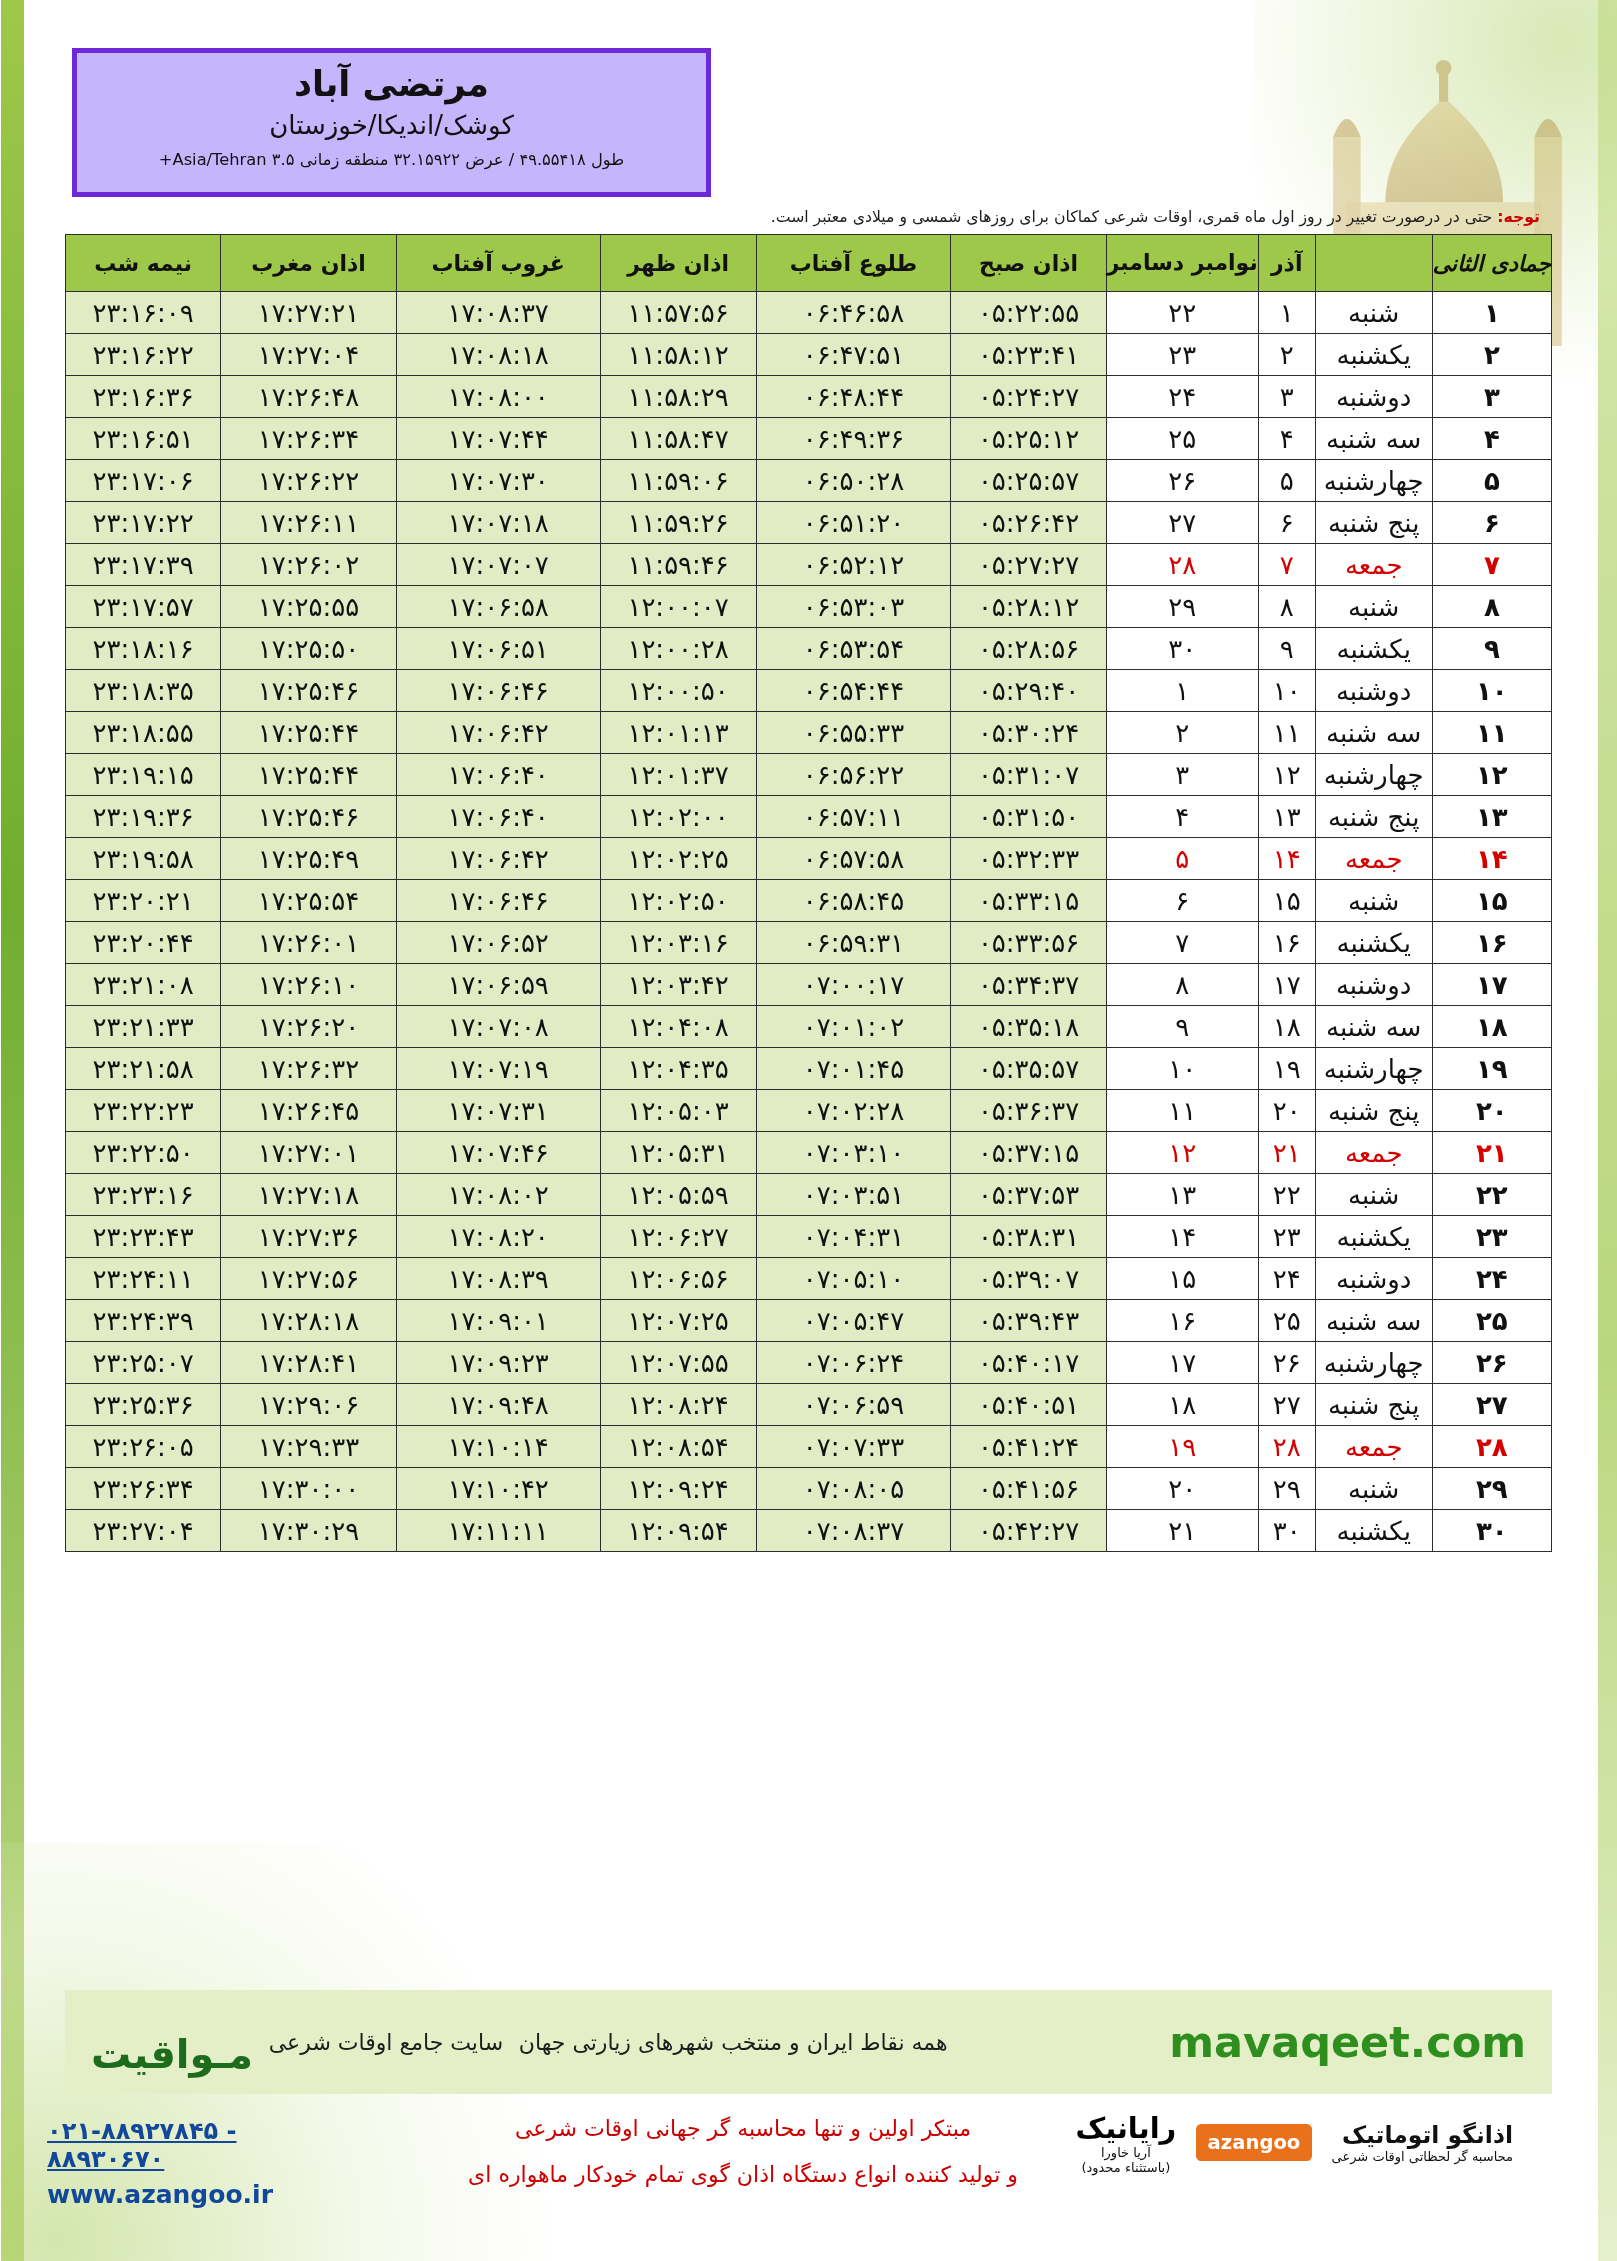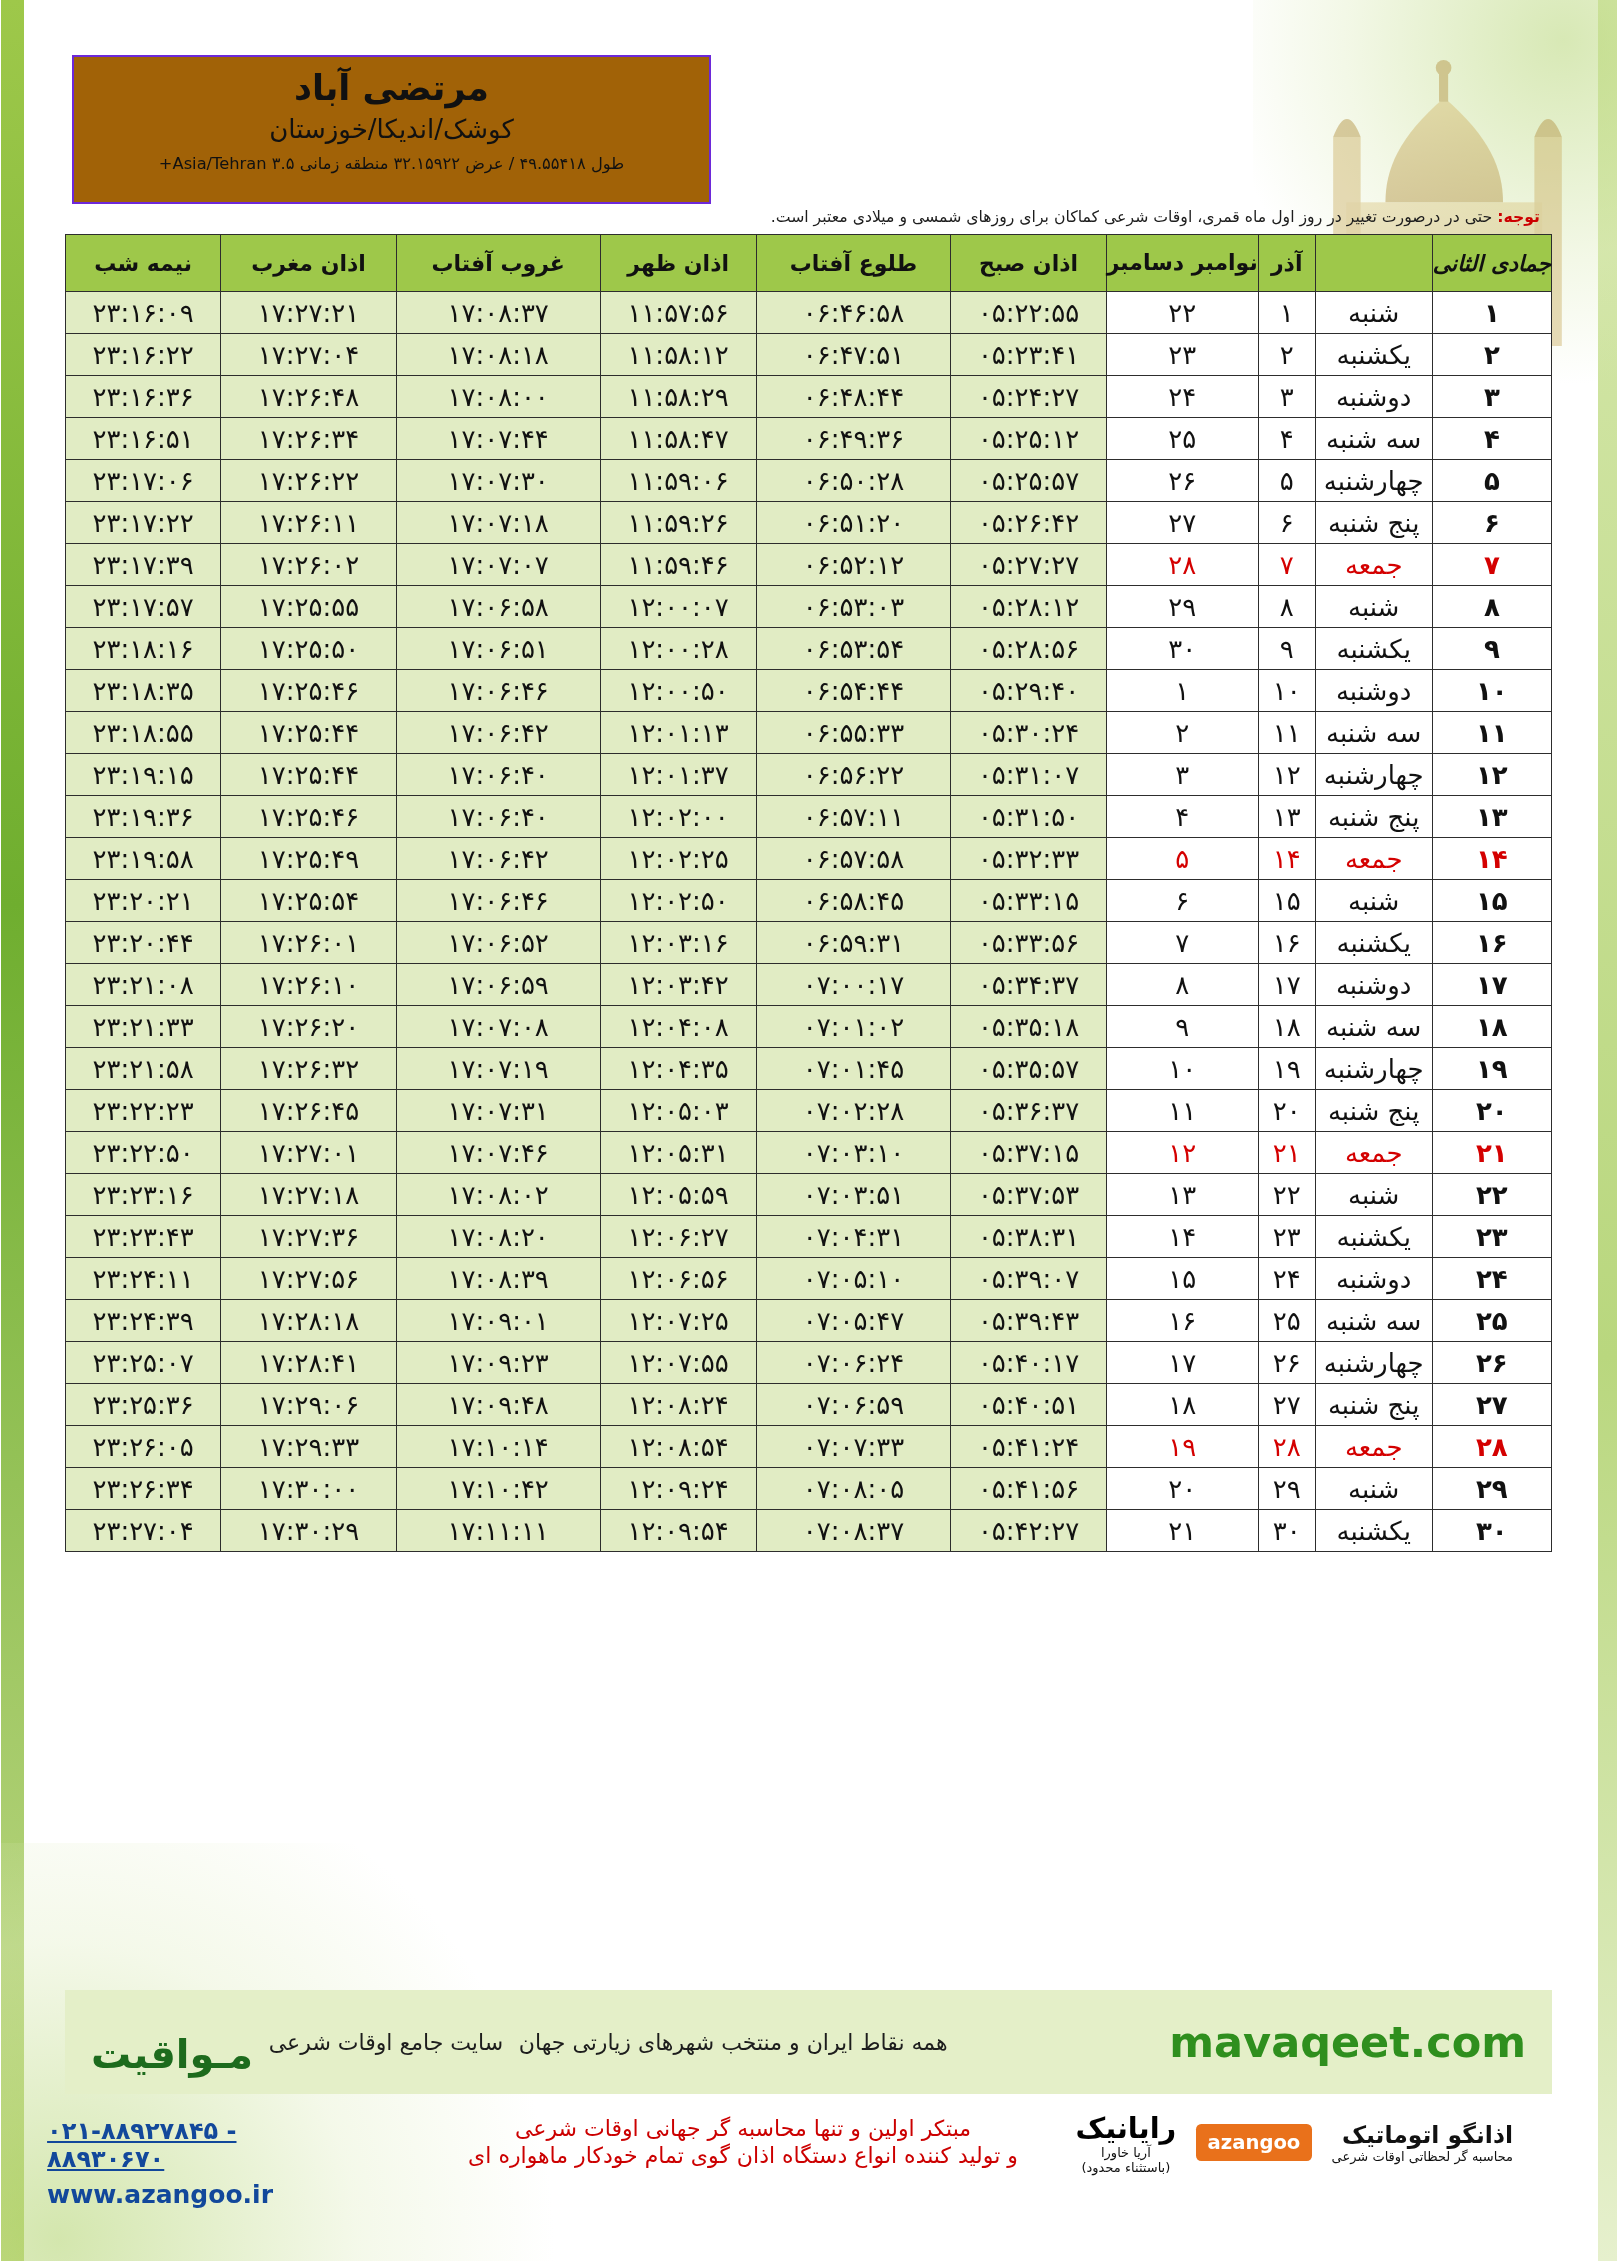--- a/index.html
+++ b/index.html
@@ -36,23 +36,23 @@
   
   .mosque {
     position: absolute; right: 17px; top: 39px; width: 307px; height: 307px;
     opacity: .5; pointer-events: none;
   }
 
   
   .header { position: absolute; top: 35px; left: 0; width: 1618px; height: 170px; }
 
   .loc-box {
-    position: absolute; right: 1302px; top: 20px;
+    position: absolute; right: 1302px; top: 13px;
     width: 639px; height: 149px;
-    border: 2px solid #6d28d9; background: #a16207;
+    border: 5px solid #6d28d9; background: #c4b5fd;
     text-align: center; padding-top: 11.7px;
   }
   .loc-box.left { right: auto; left: 72px; }
   .loc-city { font-size: 35px; font-weight: bold; color: #111; line-height: 1.1; }
   .loc-sub { font-size: 26px; color: #111; margin-top: 6.5px; }
   .loc-coord { font-size: 16.3px; color: #111; margin-top: 10.4px; direction: rtl; }
 
   .title-wrap { position: absolute; right: 78px; top: 0; text-align: right; width: 1011px; }
   .title-main { font-size: 50px; font-weight: bold; color: #166a1e; letter-spacing: -0.7px; }
   .title-sub { font-size: 26px; font-weight: bold; color: #1d1d1d; margin-top: 10.4px; }
@@ -112,21 +112,21 @@
   .fg-url { font-size: 43px; color: #2f8f1e; font-weight: bold; font-family: "DejaVu Sans", sans-serif; direction: ltr; }
 
   .footer-bottom {
     position: absolute; left: 65px; top: 2104px; width: 1487px; height: 124px;
   }
   .fb-phone { position: absolute; right: 1279px; top: 13px; text-align: left; direction: ltr; }
   .fb-phone .p1 { font-size: 24px; color: #12489b; font-weight: bold; text-decoration: underline; }
   .fb-phone .p2 { font-size: 25px; color: #12489b; font-weight: bold; margin-top: 6.5px; }
   .fb-center { position: absolute; right: 483px; top: 11.7px; width: 652px; text-align: center; direction: rtl; }
   .fb-center .l1 { font-size: 22px; color: #cc0000; }
-  .fb-center .l2 { font-size: 22px; color: #cc0000; margin-top: 2px; }
+  .fb-center .l2 { font-size: 22px; color: #cc0000; margin-top: 21px; }
   .fb-brand { position: absolute; right: 39px; top: 6.5px; display: flex; align-items: center; gap: 19.6px; direction: rtl; }
   .brand-azan {
     background: #e9711b; color: #fff; font-size: 19.6px; font-weight: bold;
     padding: 6.5px 11.7px; border-radius: 5.2px; text-align: center; line-height: 1.2;
   }
   .brand-rayanik { text-align: center; }
   .brand-rayanik .r1 { font-size: 29px; font-weight: bold; color: #000000; }
   .brand-rayanik .r2 { font-size: 13px; color: #111; }
   .brand-txt { text-align: right; }
   .brand-txt .t1 { font-size: 23.5px; font-weight: bold; color: #111; }

